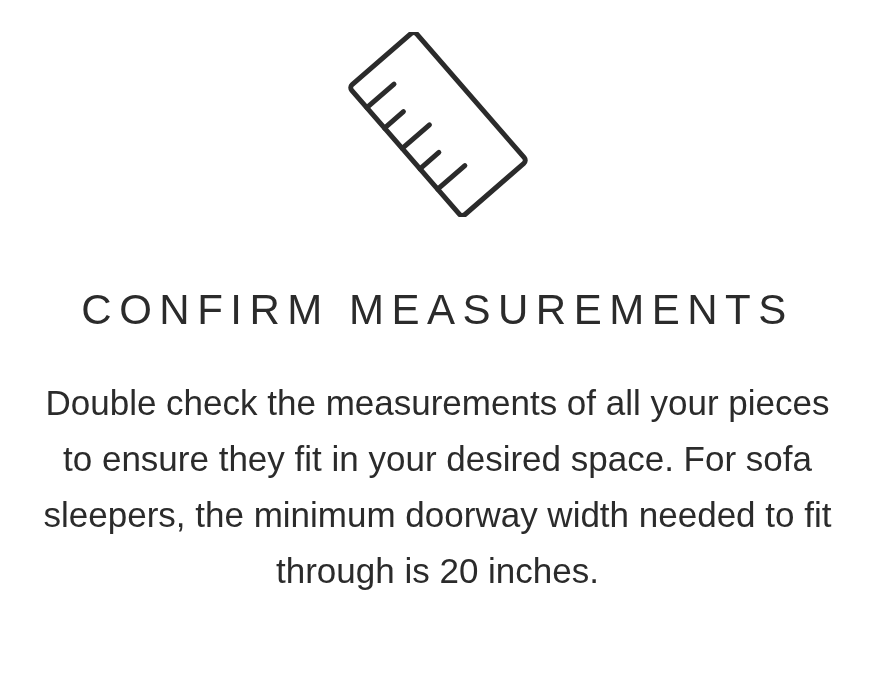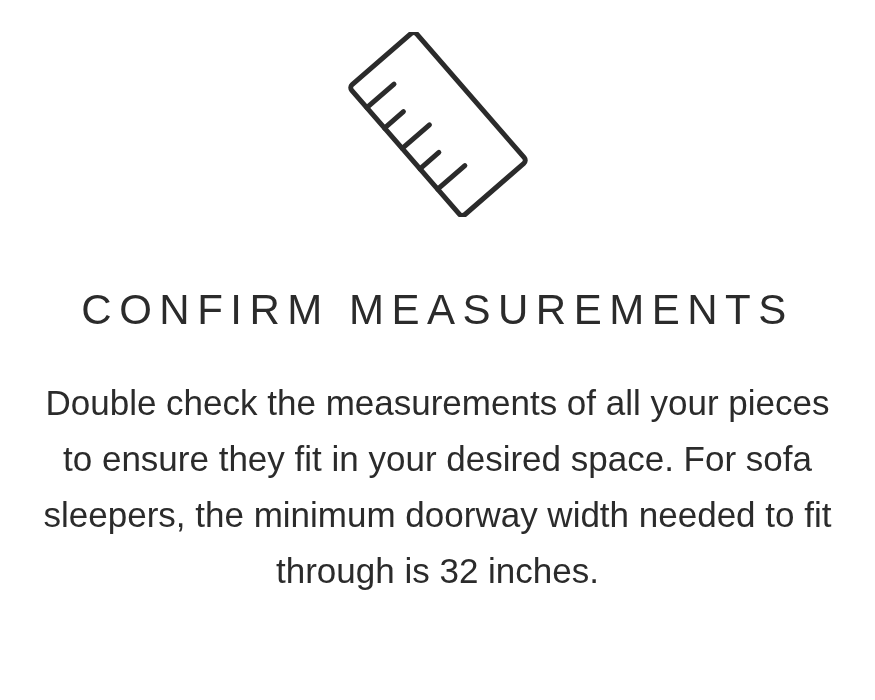--- a/index.html
+++ b/index.html
@@ -67,15 +67,15 @@
         <line x1="57" y1="60" x2="82" y2="60"></line>
         <line x1="57" y1="87" x2="93" y2="87"></line>
         <line x1="57" y1="114" x2="82" y2="114"></line>
         <line x1="57" y1="141" x2="93" y2="141"></line>
       </g>
     </svg>
   </div>
 
   <div class="headline">CONFIRM MEASUREMENTS</div>
 
-  <div class="body-text">Double check the measurements of all your pieces to ensure they fit in your desired space. For sofa sleepers, the minimum doorway width needed to fit through is 32 inches.</div>
+  <div class="body-text">Double check the measurements of all your pieces to ensure they fit in your desired space. For sofa sleepers, the minimum doorway width needed to fit through is 20 inches.</div>
 
 </div>
 
 </body></html>

